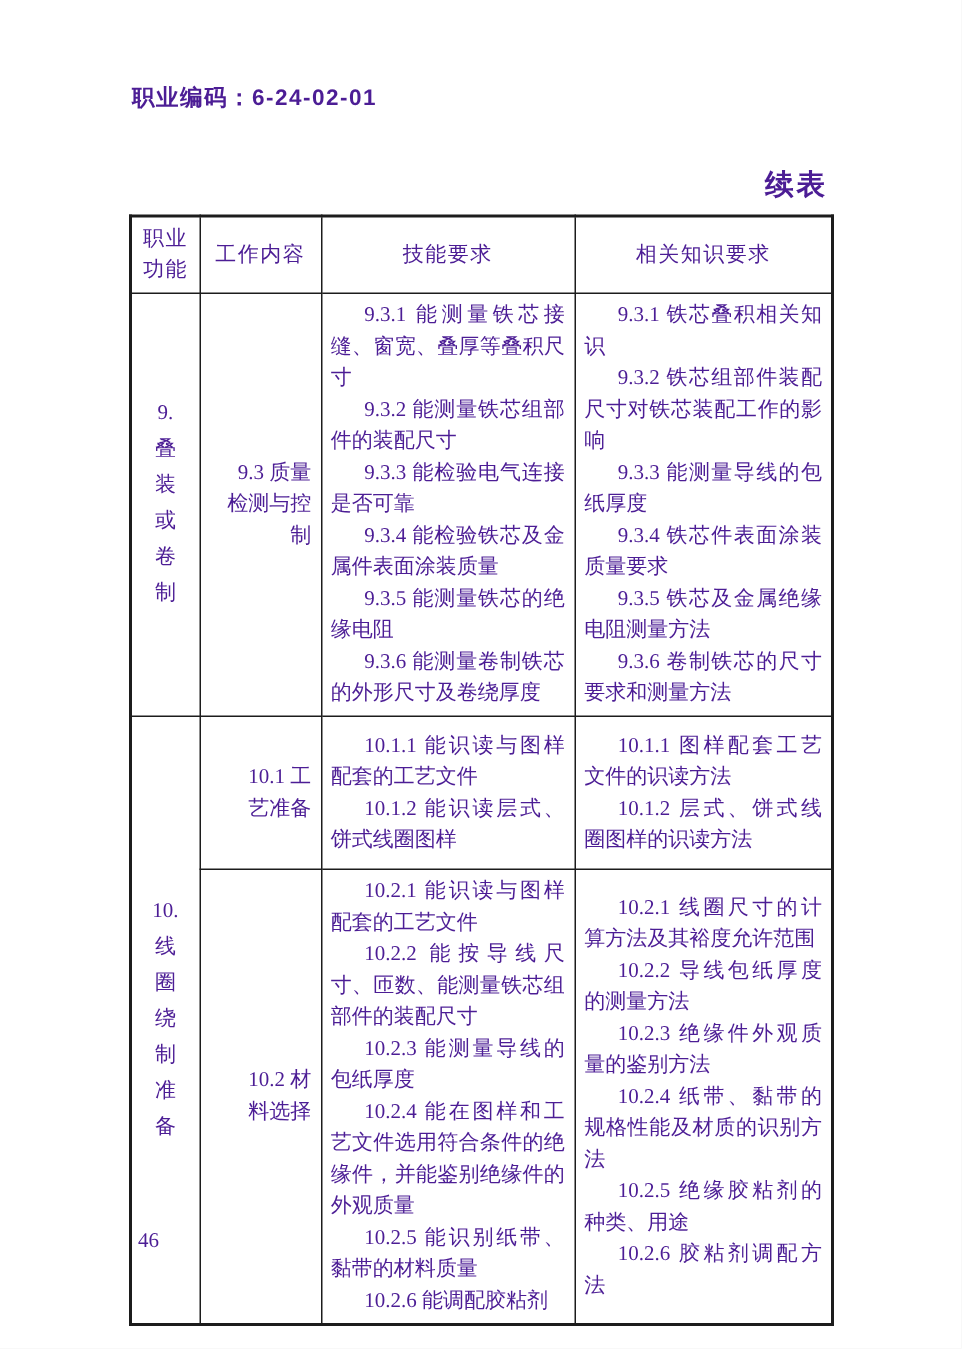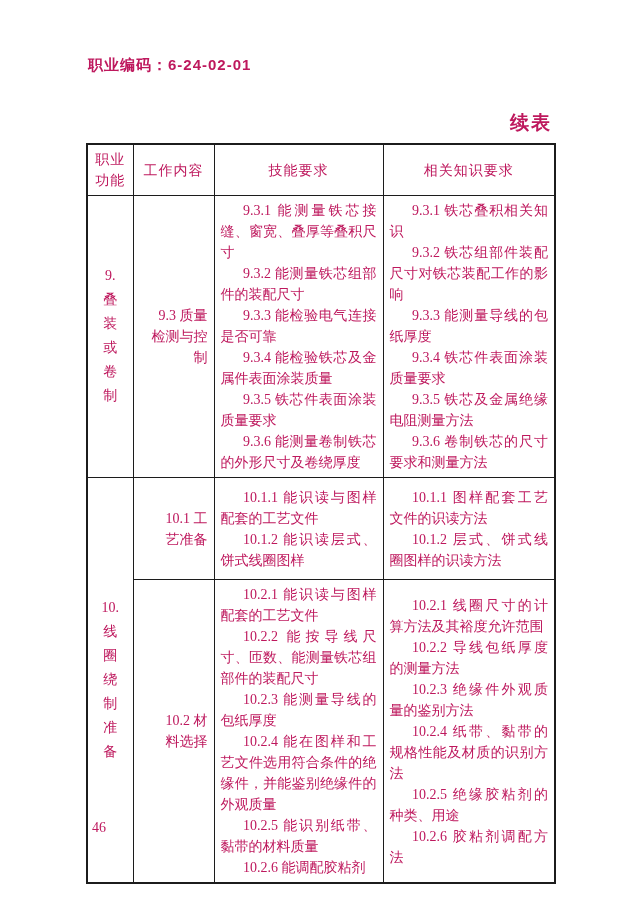--- a/index.html
+++ b/index.html
@@ -7,21 +7,21 @@
     padding: 0;
     background: #f4f4f4;
   }
   .page {
     position: relative;
     width: 641px;
     height: 899px;
     margin: 0 auto;
     background: #ffffff;
     font-family: "Liberation Serif", serif;
-    color: #be185d;
+    color: #4c1d95;
     overflow: hidden;
   }
   .job-code {
     position: absolute;
     left: 88px;
     top: 56px;
     font-family: "Liberation Sans", sans-serif;
     font-weight: bold;
     font-size: 15px;
     letter-spacing: 1px;
@@ -132,21 +132,21 @@
           <div class="func-label">叠装或卷制</div>
         </td>
         <td class="work-cell">
           <p>9.3 质量检测与控制</p>
         </td>
         <td class="list-cell">
           <p>9.3.1 能测量铁芯接缝、窗宽、叠厚等叠积尺寸</p>
           <p>9.3.2 能测量铁芯组部件的装配尺寸</p>
           <p>9.3.3 能检验电气连接是否可靠</p>
           <p>9.3.4 能检验铁芯及金属件表面涂装质量</p>
-          <p>9.3.5 铁芯件表面涂装质量要求</p>
+          <p>9.3.5 能测量铁芯的绝缘电阻</p>
           <p>9.3.6 能测量卷制铁芯的外形尺寸及卷绕厚度</p>
         </td>
         <td class="list-cell">
           <p>9.3.1 铁芯叠积相关知识</p>
           <p>9.3.2 铁芯组部件装配尺寸对铁芯装配工作的影响</p>
           <p>9.3.3 能测量导线的包纸厚度</p>
           <p>9.3.4 铁芯件表面涂装质量要求</p>
           <p>9.3.5 铁芯及金属绝缘电阻测量方法</p>
           <p>9.3.6 卷制铁芯的尺寸要求和测量方法</p>
         </td>

